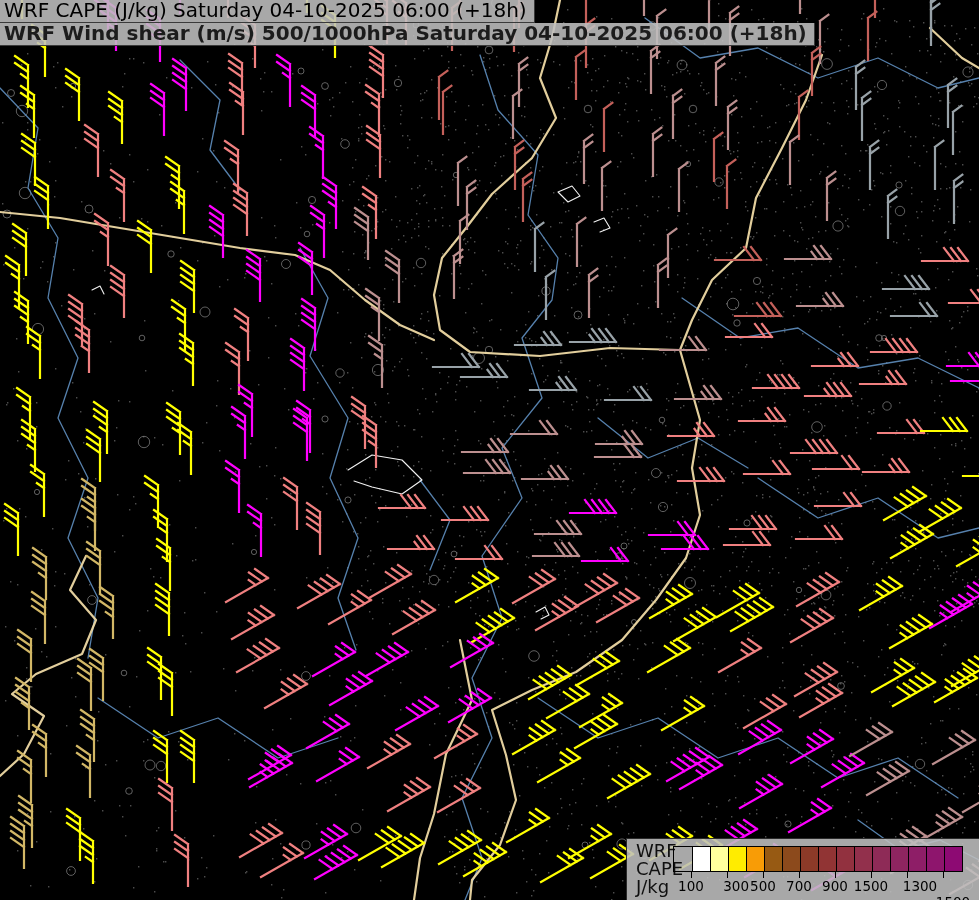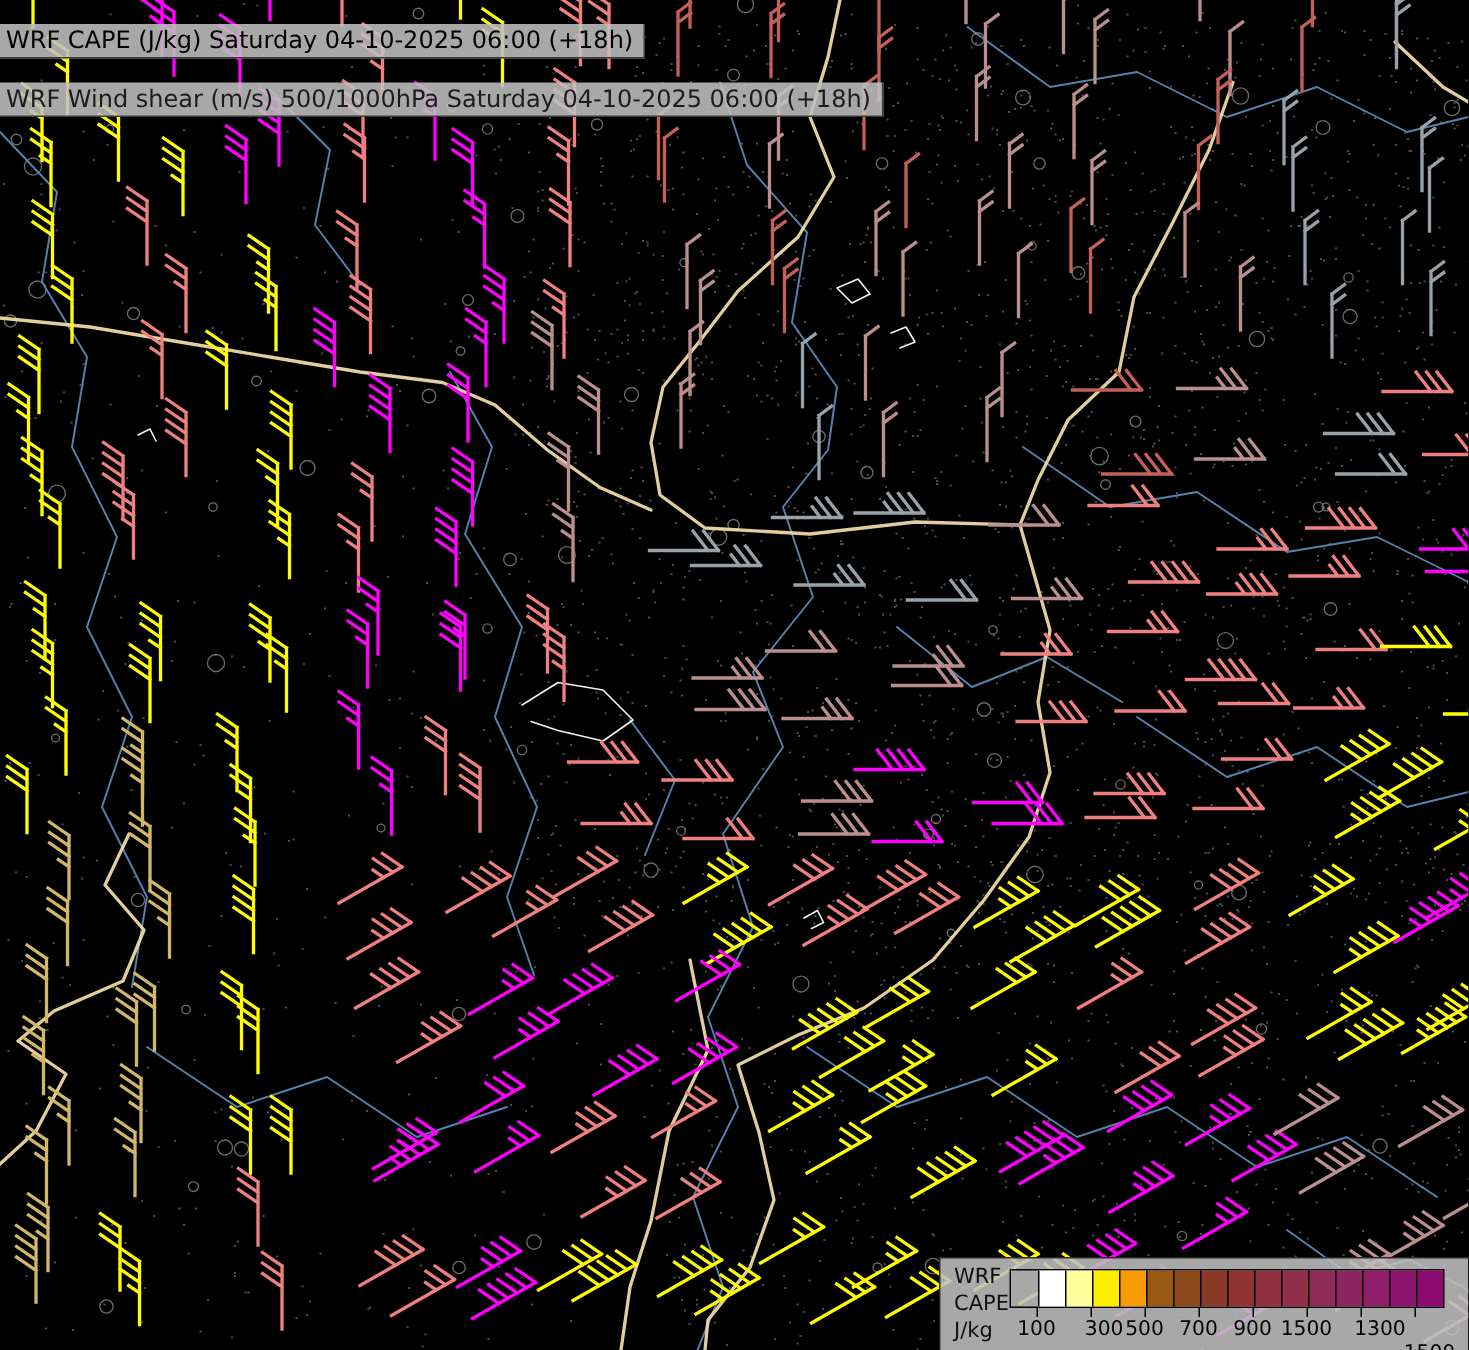--- a/index.html
+++ b/index.html
@@ -3,29 +3,29 @@
 <meta charset="utf-8">
 <style>
   html,body{margin:0;padding:0;background:#000;}
   .stage{position:relative;width:979px;height:900px;overflow:hidden;background:#000;
          font-family:"DejaVu Sans",sans-serif;}
   #map{position:absolute;left:0;top:0;width:979px;height:900px;display:block;}
 
   
   .titlebox{position:absolute;left:0;top:0;z-index:5;}
   .trow{display:table;background:rgba(191,191,191,0.88);color:#000;
-        font-size:16px;line-height:21px;white-space:nowrap;
-        padding:0 7px 1px 4px;border-right:1px solid #3a3a3a;border-bottom:1px solid #3a3a3a;margin-top:16px;}
-  .trow.second{color:#1c1c1c;}
+        font-size:20px;line-height:21px;white-space:nowrap;
+        padding:0 7px 1px 4px;border-right:1px solid #3a3a3a;border-bottom:1px solid #3a3a3a;}
+  .trow.second{color:#1c1c1c;font-weight:bold;}
 
   
   .legend{position:absolute;right:0;bottom:0;width:353px;height:62px;z-index:5;
           background:rgba(191,191,191,0.88);border-left:1px solid #2a2a2a;border-top:1px solid #2a2a2a;
           box-sizing:border-box;}
-  .legend-title{position:absolute;left:9px;top:3px;font-size:14px;line-height:18px;color:#101010;}
+  .legend-title{position:absolute;left:9px;top:3px;font-size:18px;line-height:18px;color:#101010;}
   #colorbar{position:absolute;left:46px;top:7px;width:290px;height:26px;
             border:1px solid #000;display:flex;box-sizing:border-box;}
   .cbcell{width:18px;height:24px;box-sizing:border-box;border-left:1px solid #000;}
   .cbcell:first-child{border-left:none;}
   .tickmark{position:absolute;width:1px;height:6px;background:#000;top:33px;}
   .ticklabel{position:absolute;top:39px;width:44px;text-align:center;font-size:13.5px;color:#000;}
 </style>
 </head>
 <body>
 

